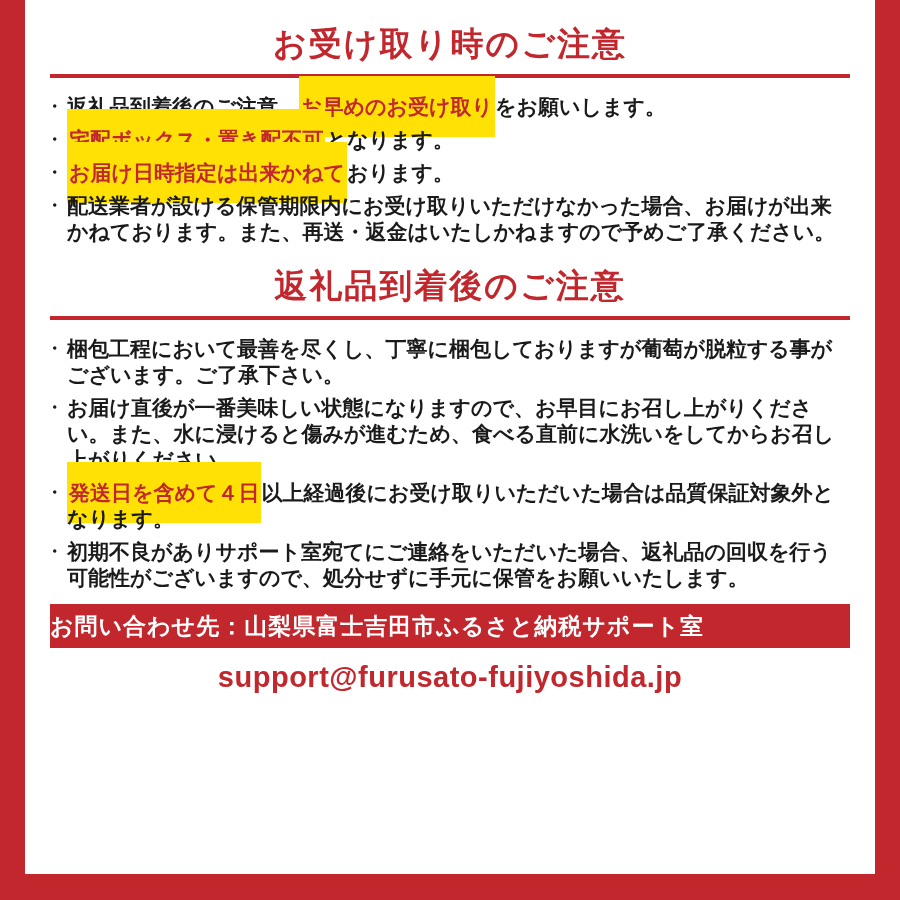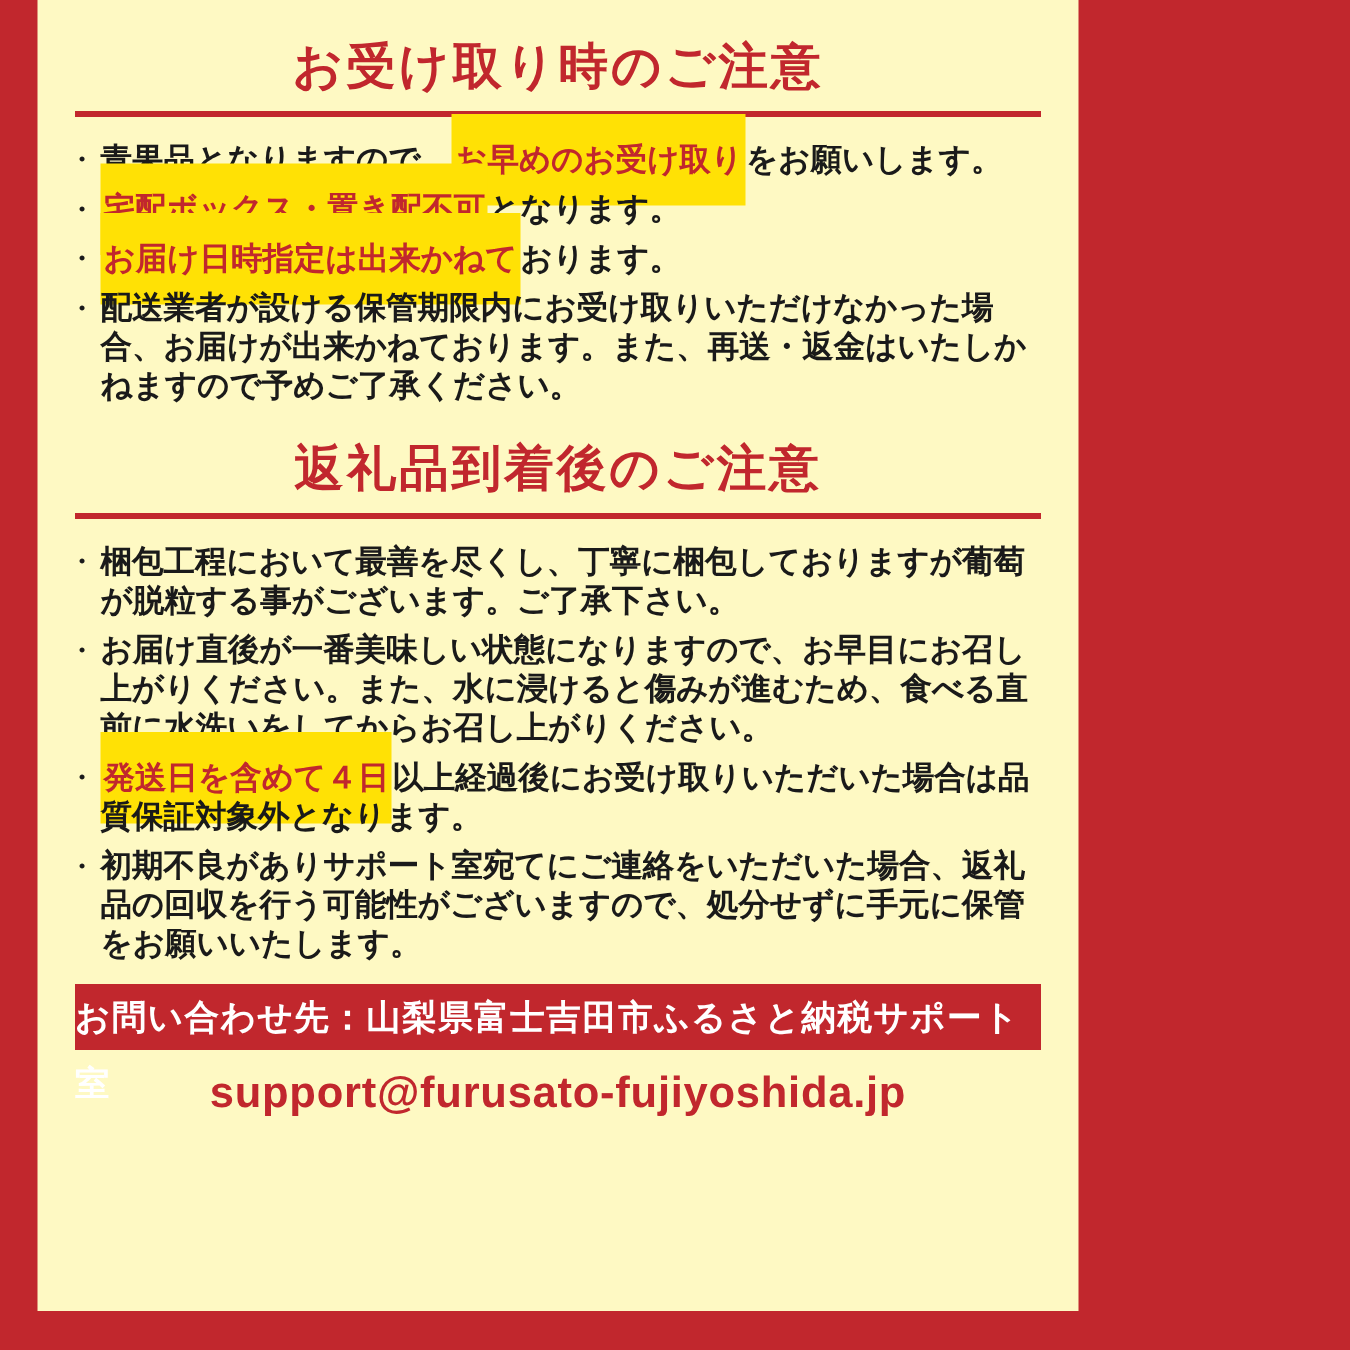--- a/index.html
+++ b/index.html
@@ -14,23 +14,23 @@
     height: 900px;
     background: var(--red);
     position: relative;
     font-family: "Liberation Sans", "DejaVu Sans", sans-serif;
     overflow: hidden;
   }
   .sheet {
     position: absolute;
     left: 25px;
     top: 0;
-    width: 694px;
+    width: 850px;
     height: 874px;
-    background: #fef9c3;
+    background: #ffffff;
     padding: 0 25px;
   }
   .section-title {
     margin: 0;
     padding-top: 24px;
     text-align: center;
     color: var(--red);
     font-size: 33px;
     line-height: 40px;
     font-weight: 800;
@@ -94,21 +94,21 @@
 </style>
 </head>
 <body>
 
 <div class="sheet">
 
   <h1 class="section-title">お受け取り時のご注意</h1>
   <div class="rule"></div>
 
   <ul class="notice-list" id="list1">
-      <li><span>青果品となりますので、</span><span class="hl">お早めのお受け取り</span><span>をお願いします。</span></li>
+      <li><span>返礼品到着後のご注意、</span><span class="hl">お早めのお受け取り</span><span>をお願いします。</span></li>
       <li><span class="hl">宅配ボックス・置き配不可</span><span>となります。</span></li>
       <li><span class="hl">お届け日時指定は出来かねて</span><span>おります。</span></li>
       <li><span>配送業者が設ける保管期限内にお受け取りいただけなかった場合、お届けが出来かねております。また、再送・返金はいたしかねますので予めご了承ください。</span></li>
     </ul>
 
   <h1 class="section-title second">返礼品到着後のご注意</h1>
   <div class="rule"></div>
 
   <ul class="notice-list" id="list2">
       <li><span>梱包工程において最善を尽くし、丁寧に梱包しておりますが葡萄が脱粒する事がございます。ご了承下さい。</span></li>

